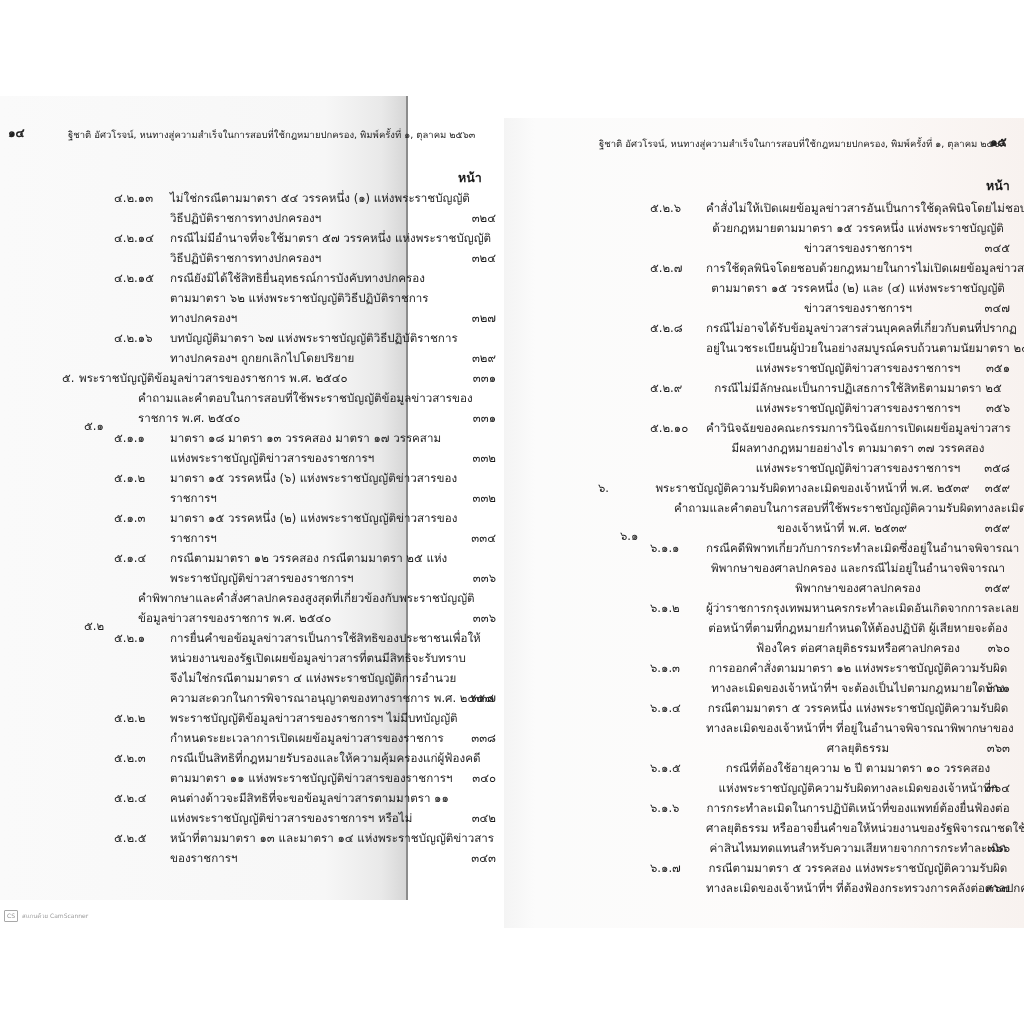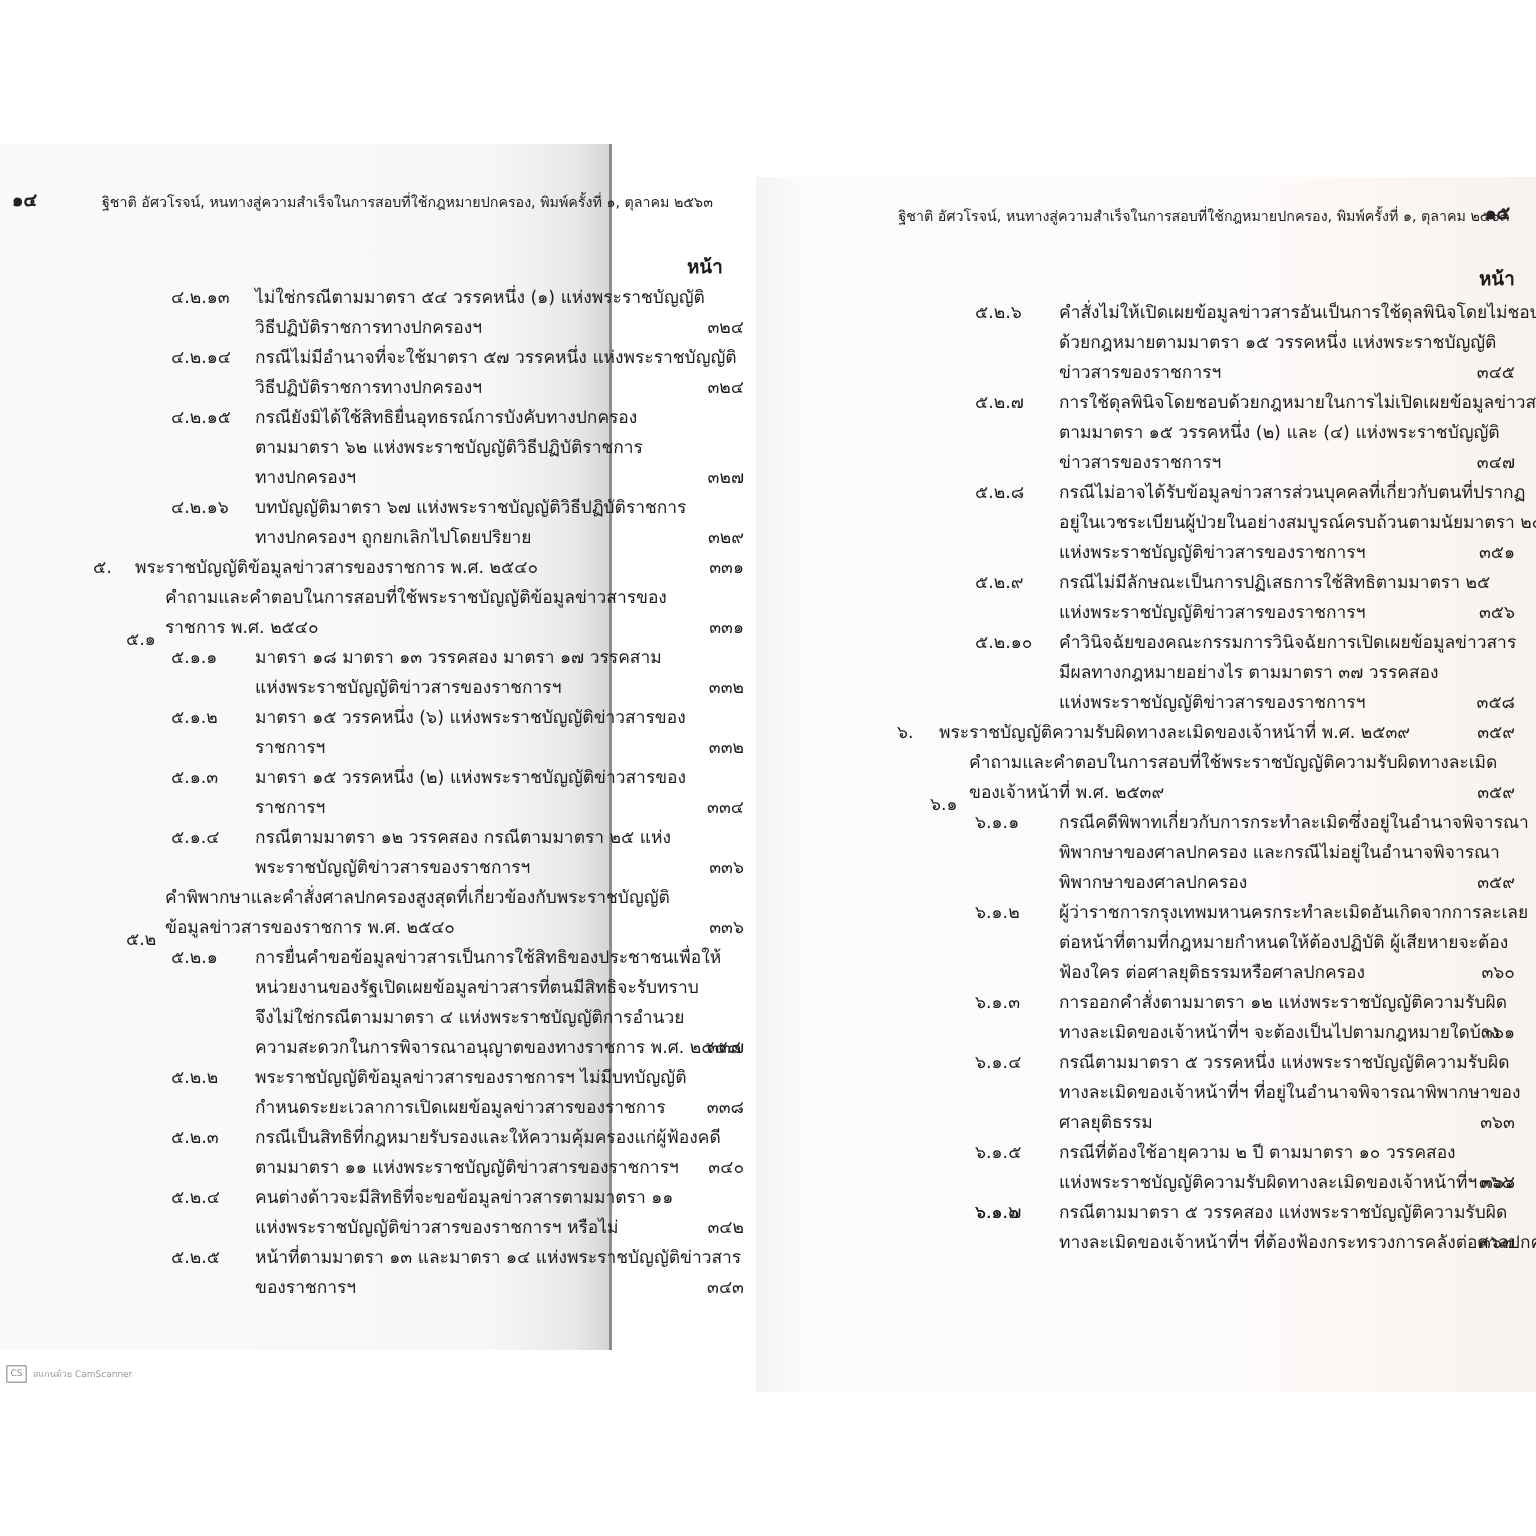--- a/index.html
+++ b/index.html
@@ -29,22 +29,22 @@
   .folio { position: absolute; font-size: 12px; font-weight: bold; color: #222; }
   .col-head {
     position: absolute; font-size: 12.5px; font-weight: bold; color: #1a1a1a;
   }
   .toc { position: absolute; font-size: 11.6px; line-height: 20px; }
   .entry { position: relative; }
   .entry .num { position: absolute; white-space: nowrap; }
   .entry .text { display: block; }
   .entry .text span { display: block; white-space: nowrap; }
   .entry .pg { position: absolute; right: 0; bottom: 0; white-space: nowrap; margin-top: 33px; }
-  .lvl1 .num { left: 0; }    .lvl1 .text { margin-left: 28px; }
-  .lvl2 .num { left: 22px; margin-top: 28px; } .lvl2 .text { margin-left: 48px; }
+  .lvl1 .num { left: 0; }    .lvl1 .text { margin-left: 17px; }
+  .lvl2 .num { left: 22px; margin-top: 28px; } .lvl2 .text { margin-left: 76px; }
   .lvl3 .num { left: 52px; } .lvl3 .text { margin-left: 108px; }
   .watermark {
     position: absolute; left: 4px; top: 910px; display: flex; align-items: center; gap: 4px;
     color: #9a9a9a; font-size: 6px;
   }
   .cs-logo {
     width: 12px; height: 10px; border: 1px solid #a8a8a8; font-size: 6px; line-height: 10px;
     text-align: center; color: #8a8a8a; border-radius: 1px;
   }
 </style>
@@ -186,21 +186,21 @@
         </div>
         <span class="pg">๓๔๓</span>
       </div>
     </div>
 </div>
 
 <div class="page page-right">
   <div class="running-head" style="left:95px; top:18px;">ฐิชาติ  อัศวโรจน์, หนทางสู่ความสำเร็จในการสอบที่ใช้กฎหมายปกครอง, พิมพ์ครั้งที่ ๑, ตุลาคม ๒๕๖๓</div>
   <div class="folio" style="left:486px; top:14px;">๑๕</div>
   <div class="col-head" style="left:482px; top:58px;">หน้า</div>
-  <div class="toc" id="toc-right" style="left:94px; top:80px; width:412px;">
+  <div class="toc" id="toc-right" style="left:94px; top:80px; width:412px;text-align:center;">
       <div class="entry lvl3">
         <span class="num">๕.๒.๖</span>
         <div class="text">
           <span>คำสั่งไม่ให้เปิดเผยข้อมูลข่าวสารอันเป็นการใช้ดุลพินิจโดยไม่ชอบ</span>
           <span>ด้วยกฎหมายตามมาตรา ๑๕ วรรคหนึ่ง  แห่งพระราชบัญญัติ</span>
           <span>ข่าวสารของราชการฯ</span>
         </div>
         <span class="pg">๓๔๕</span>
       </div>
       <div class="entry lvl3">
@@ -291,20 +291,25 @@
       <div class="entry lvl3">
         <span class="num">๖.๑.๕</span>
         <div class="text">
           <span>กรณีที่ต้องใช้อายุความ ๒ ปี ตามมาตรา ๑๐ วรรคสอง</span>
           <span>แห่งพระราชบัญญัติความรับผิดทางละเมิดของเจ้าหน้าที่ฯ</span>
         </div>
         <span class="pg">๓๖๔</span>
       </div>
       <div class="entry lvl3">
         <span class="num">๖.๑.๖</span>
+        <div class="text">
+          <span>การกระทำละเมิดในการปฏิบัติเหน้าที่ของแพทย์ต้องยื่นฟ้องต่อ</span>
+          <span>ศาลยุติธรรม หรืออาจยื่นคำขอให้หน่วยงานของรัฐพิจารณาชดใช้</span>
+          <span>ค่าสินไหมทดแทนสำหรับความเสียหายจากการกระทำละเมิด</span>
+        </div>
         <span class="pg">๓๖๖</span>
       </div>
       <div class="entry lvl3">
         <span class="num">๖.๑.๗</span>
         <div class="text">
           <span>กรณีตามมาตรา ๕ วรรคสอง แห่งพระราชบัญญัติความรับผิด</span>
           <span>ทางละเมิดของเจ้าหน้าที่ฯ ที่ต้องฟ้องกระทรวงการคลังต่อศาลปกครอง</span>
         </div>
         <span class="pg">๓๖๗</span>
       </div>

